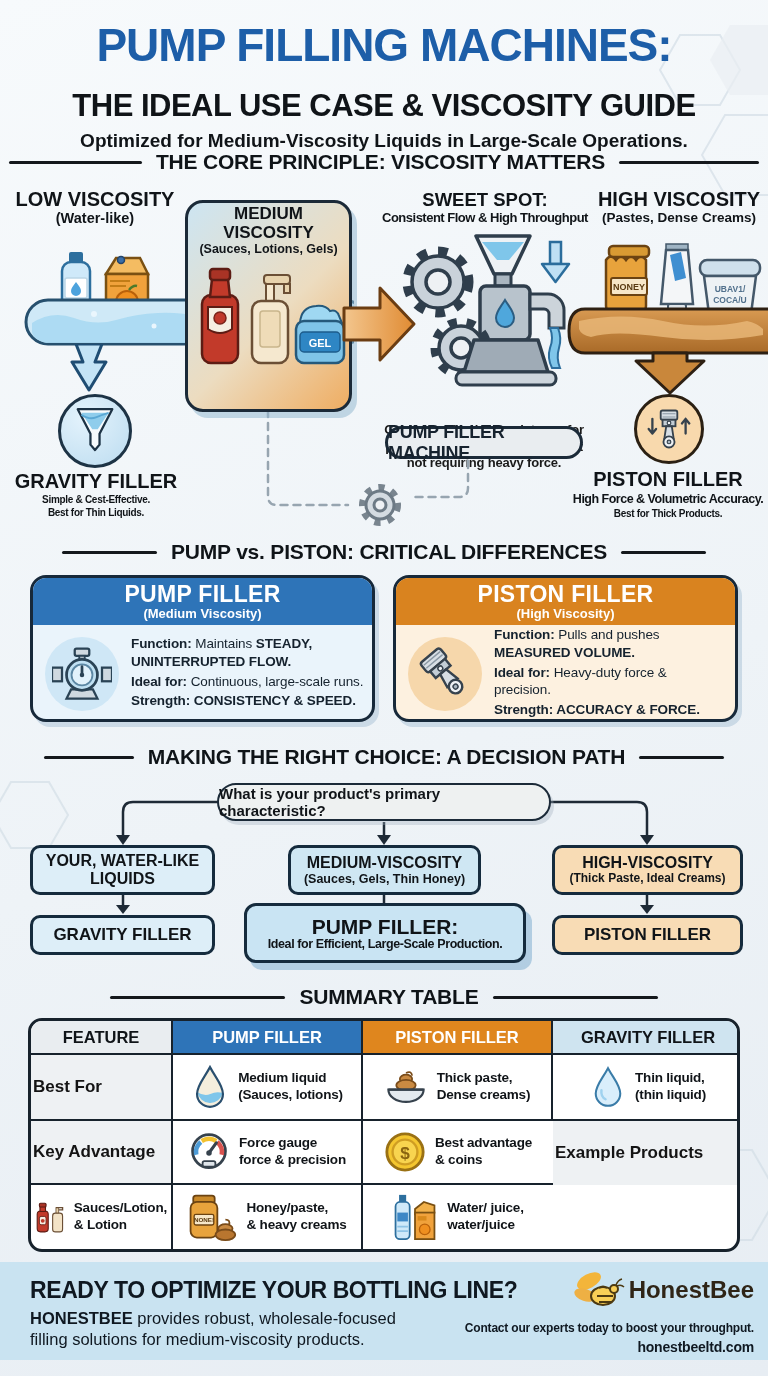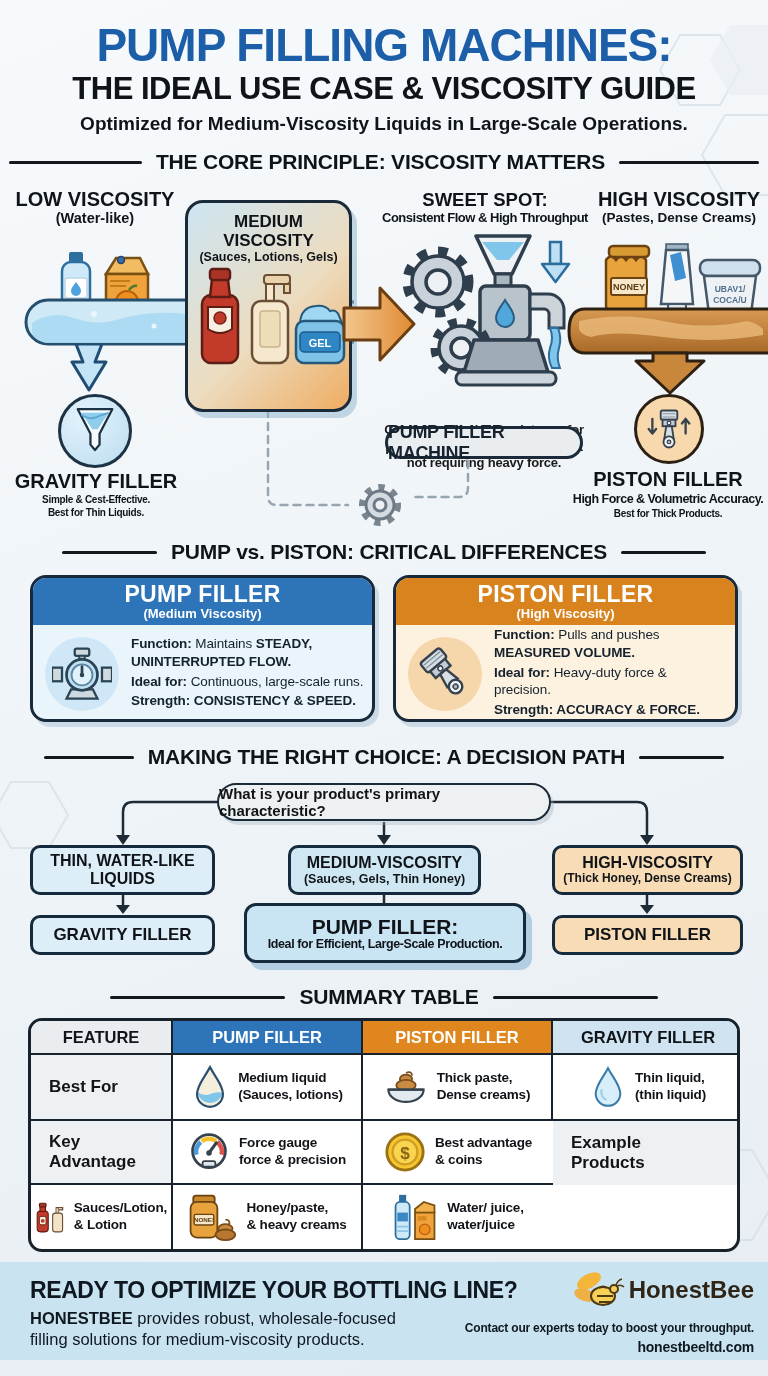--- a/index.html
+++ b/index.html
@@ -8,34 +8,34 @@
     position:relative; width:768px; height:1376px; overflow:hidden;
     background:linear-gradient(160deg,#f7fafc 0%,#eef3f7 55%,#e7edf3 100%);
     font-family:"Liberation Sans", sans-serif; color:#141414;
   }
   .abs { position:absolute; }
   .ctr { text-align:center; }
   .b { font-weight:700; }
 
   
   .main-title { font-size:46px; font-weight:700; color:#1d5ea8; letter-spacing:-1px; line-height:1.02; }
-  .main-sub   { font-size:31px; font-weight:700; color:#101418; letter-spacing:-0.5px; margin-top:2px; }
+  .main-sub   { font-size:31px; font-weight:700; color:#101418; letter-spacing:-0.5px; margin-top:19px; }
   .main-tag   { font-size:19px; font-weight:700; color:#101418; margin-top:6px; }
 
   
   .sec-head { left:0; width:768px; display:flex; align-items:center; justify-content:center; gap:14px;
               font-size:21px; font-weight:700; letter-spacing:-0.2px; color:#0f1418; }
   .rule { height:3px; background:#14181c; border-radius:2px; }
 
   .col-title { font-size:19px; font-weight:700; line-height:1.1; color:#101418; }
   .col-sub   { font-size:14.5px; font-weight:700; color:#101418; }
 
   .medium-box {
     left:185px; top:200px; width:167px; height:212px; z-index:2;
-    border:3px solid #1b2a38; border-radius:18px; padding-top:10px; text-align:center;
+    border:3px solid #1b2a38; border-radius:18px; padding-top:2px; text-align:center;
     background:linear-gradient(135deg,#cde5f2 0%,#ecdcc0 55%,#efad62 100%);
     box-shadow:5px 6px 0 rgba(150,185,210,.55);
   }
   .medium-box .col-title { font-size:17px; }
   .medium-box .col-sub { font-size:12.5px; }
 
   .pill-label {
     left:385px; top:385px; width:198px; height:33px; z-index:3;
     background:#e9edf0; border:3px solid #1b2a38; border-radius:18px;
     display:flex; align-items:center; justify-content:center;
@@ -90,21 +90,21 @@
             grid-template-rows:34px 66px 64px 64px; background:#fff; }
   .tcell { border-right:2.5px solid #17222c; border-bottom:2.5px solid #17222c;
            display:flex; align-items:center; justify-content:center; }
   .tcell.last { border-right:none; }
   .tcell.bot  { border-bottom:none; }
   .th { font-size:16.5px; font-weight:700; }
   .th-feature { background:#e9edf0; color:#101418; }
   .th-pump    { background:#2e74b8; color:#fff; }
   .th-piston  { background:#df861e; color:#fff; }
   .th-gravity { background:#cfe4f0; color:#101418; }
-  .feature-cell { background:#eef1f3; justify-content:flex-start; padding-left:18px;
+  .feature-cell { background:#eef1f3; justify-content:flex-start; padding-left:2px;
                   font-size:17px; font-weight:700; line-height:1.15; }
   .data-cell { gap:9px; padding:8px 4px; }
   .cell-text { font-size:13.5px; font-weight:700; line-height:1.25; color:#101418; letter-spacing:-0.2px; }
 
   
   .footer { left:0; top:1262px; width:768px; height:98px; background:#c9e3f1; }
   .f-head { position:absolute; left:30px; top:15px; font-size:23px; font-weight:700;
             color:#0f1821; letter-spacing:-0.4px; }
   .f-body { position:absolute; left:30px; top:46px; width:390px; font-size:16.5px;
             line-height:1.3; color:#0f1821; }
@@ -385,30 +385,30 @@
       <path d="M218 7 H133 Q123 7 123 17 V40"></path>
       <path d="M384 27 V40"></path>
       <path d="M550 7 H637 Q647 7 647 17 V40"></path>
     </g>
     <polygon points="116,40 130,40 123,50" fill="#1e2a36"></polygon>
     <polygon points="377,40 391,40 384,50" fill="#1e2a36"></polygon>
     <polygon points="640,40 654,40 647,50" fill="#1e2a36"></polygon>
   </svg>
 
   <div class="abs branch blue-lite" style="left:30px;top:845px;width:185px;height:50px">
-    <div class="l1">THIN, WATER-LIKE</div>
+    <div class="l1">YOUR, WATER-LIKE</div>
     <div class="l1">LIQUIDS</div>
   </div>
   <div class="abs branch blue-med" style="left:288px;top:845px;width:193px;height:50px">
     <div class="l1">MEDIUM-VISCOSITY</div>
     <div class="l2">(Sauces, Gels, Thin Honey)</div>
   </div>
   <div class="abs branch peach" style="left:552px;top:845px;width:191px;height:50px">
     <div class="l1">HIGH-VISCOSITY</div>
-    <div class="l2" style="font-size:12px">(Thick Honey, Dense Creams)</div>
+    <div class="l2" style="font-size:12px">(Thick Paste, Ideal Creams)</div>
   </div>
 
   <svg class="abs" style="left:0;top:893px;z-index:1" width="768" height="22" viewBox="0 0 768 22">
     <g stroke="#1e2a36" stroke-width="2.5">
       <line x1="123" y1="0" x2="123" y2="12"></line>
         <line x1="384" y1="0" x2="384" y2="10"></line>
         <line x1="647" y1="0" x2="647" y2="12"></line>
     </g>
     <polygon points="116,12 130,12 123,21" fill="#1e2a36"></polygon>
     <polygon points="377,10 391,10 384,19" fill="#1e2a36"></polygon>

